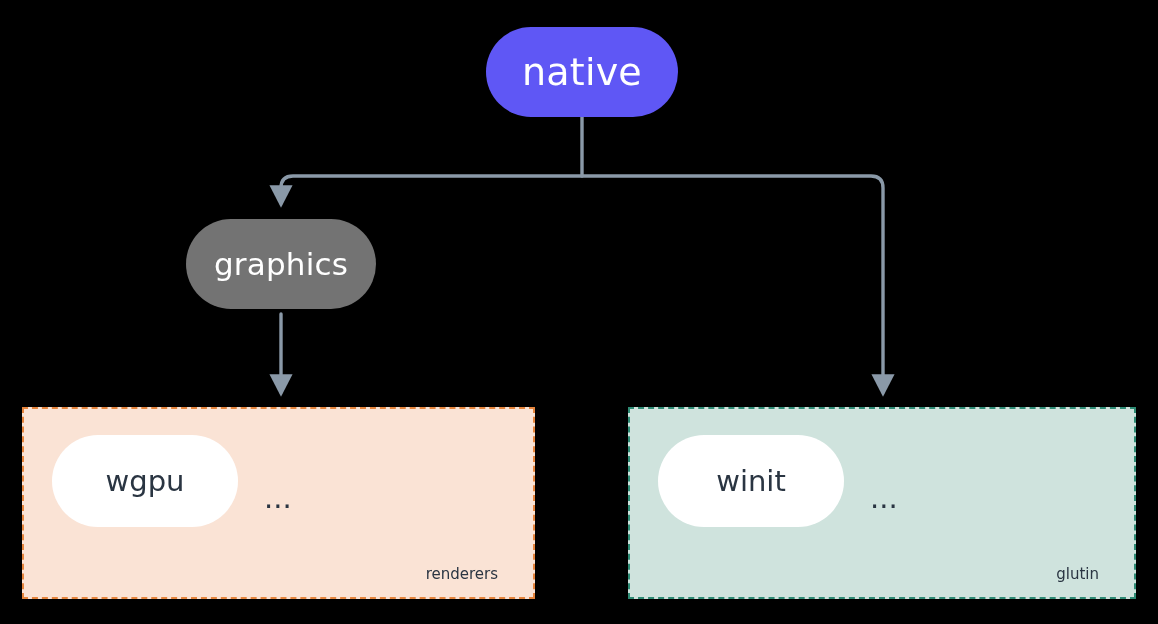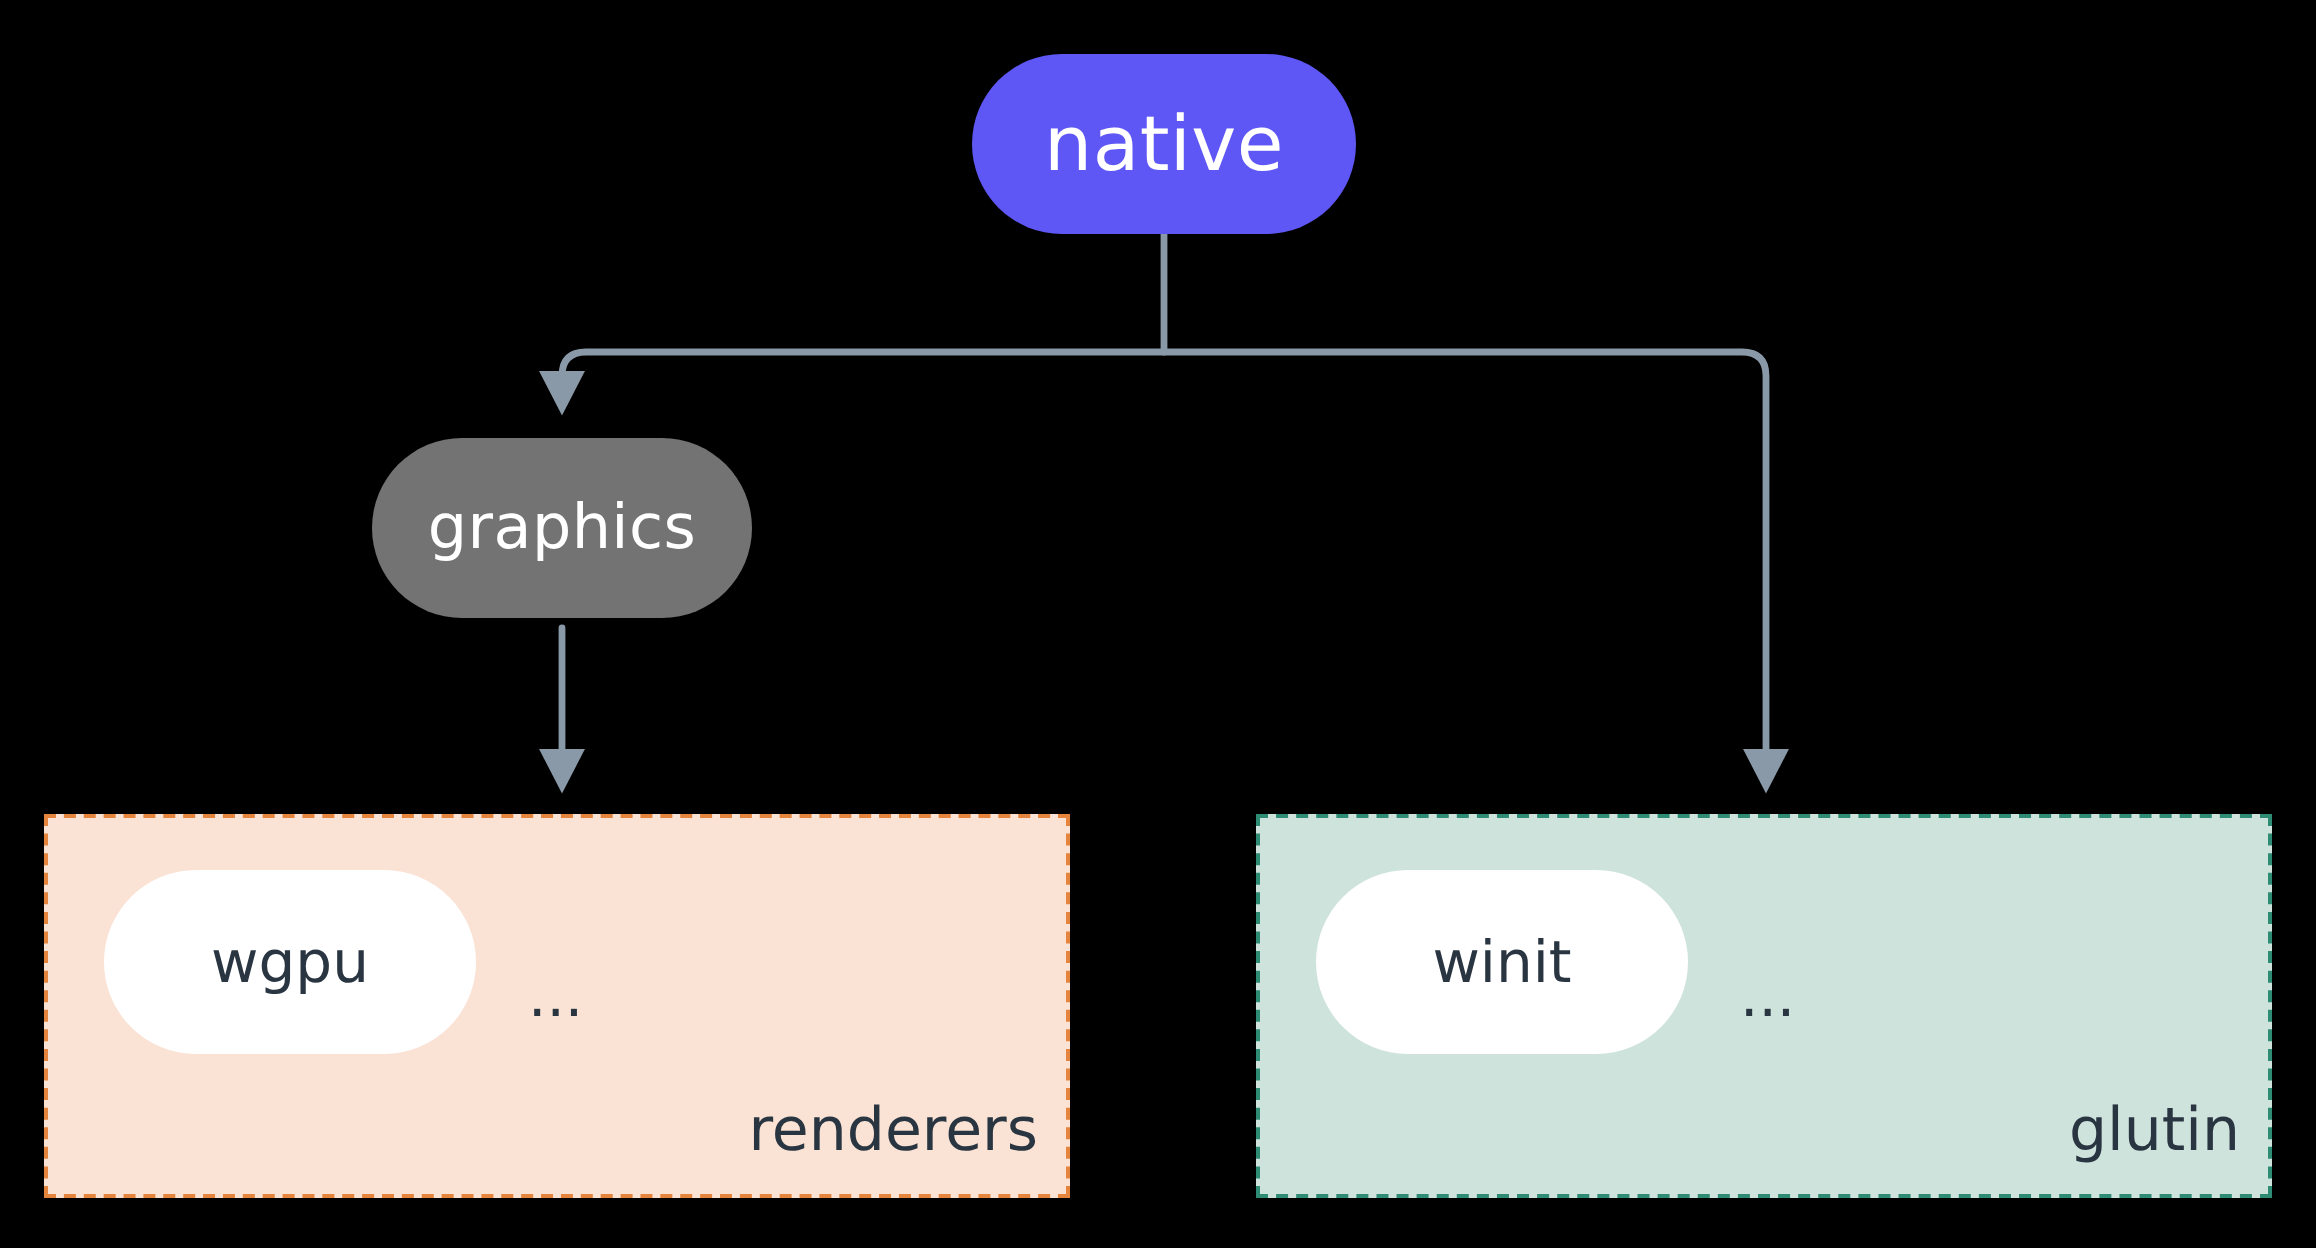--- a/index.html
+++ b/index.html
@@ -108,24 +108,24 @@
   }
   .ellipsis {
     color: #2A3542;
     font-size: 29px;
     line-height: 1;
     align-self: flex-end;
     margin-bottom: 14px;
   }
   .cluster-label {
     position: absolute;
-    right: 14px;
+    right: 35px;
     bottom: 14px;
     color: #2A3542;
-    font-size: 30px;
+    font-size: 15px;
     white-space: nowrap;
   }
 </style>
 </head>
 <body>
 
 <div id="canvas">
 
   <svg id="edges" viewBox="0 0 1158 624" width="1158" height="624">
     <defs>

